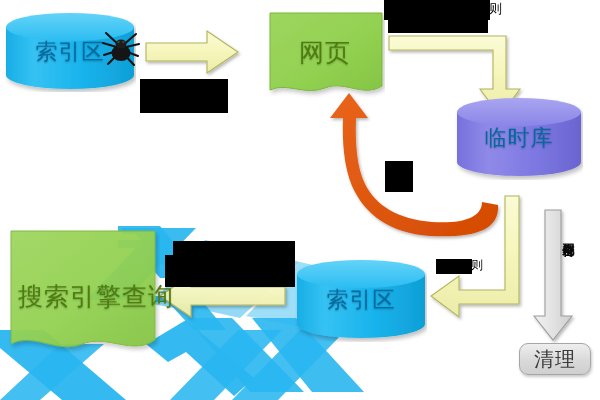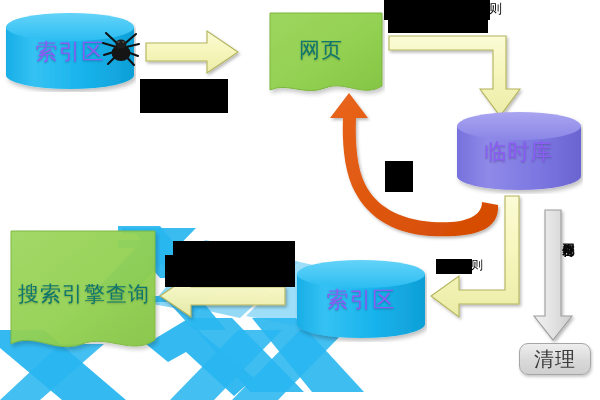--- a/index.html
+++ b/index.html
@@ -26,35 +26,35 @@
   
   .cylinder {
     position: absolute;
     display: flex;
     align-items: center;
     justify-content: center;
   }
   .cyl-svg { position: absolute; top: 0; left: 0; }
   .cyl-label {
     position: relative;
-    color: #8b5cf6;
+    color: #0369a1;
     font-size: 22px;
     letter-spacing: 1px;
     text-shadow: 0 1px 2px rgba(0,0,0,0.28);
     z-index: 2;
     white-space: nowrap;
   }
 
   
   .wave-shape { position: absolute; }
   .wave-svg { position: absolute; top: 0; left: 0; }
   .wave-label {
     position: absolute;
-    color: #0f766e;
-    font-size: 21px;
+    color: #4d7c0f;
+    font-size: 25px;
     letter-spacing: 1px;
     white-space: nowrap;
     text-shadow: 0 1px 2px rgba(0,0,0,0.25);
     z-index: 2;
   }
 
   
   .spider { position: absolute; z-index: 4; }
 
   
@@ -245,21 +245,21 @@
           </linearGradient>
           <filter id="waveShadow1" x="-20%" y="-20%" width="150%" height="160%">
             <feDropShadow dx="2" dy="3" stdDeviation="2" flood-color="#000" flood-opacity="0.22"></feDropShadow>
           </filter>
         </defs>
         <path d="M 3,3 L 115,3 L 115,76 C 96,88 78,70 58,78 C 38,86 20,72 3,80 Z" fill="url(#greenGrad1)" stroke="#7cb63f" stroke-width="1" filter="url(#waveShadow1)"></path>
       </svg>
       <span class="wave-label" style="left:32px; top:26px;">网页</span>
     </div>
 
-    <div class="cylinder" style="left:455px; top:110px; width:128px; height:84px;align-items:center;">
+    <div class="cylinder" style="left:455px; top:96px; width:128px; height:84px;align-items:center;">
       <svg class="cyl-svg" width="128" height="84" viewBox="0 0 128 84">
         <defs>
           <linearGradient id="purpleBody" x1="0" y1="0" x2="1" y2="0">
             <stop offset="0%" stop-color="#7671dc"></stop>
             <stop offset="25%" stop-color="#8f8ae8"></stop>
             <stop offset="65%" stop-color="#7c77e1"></stop>
             <stop offset="100%" stop-color="#6a64d0"></stop>
           </linearGradient>
           <linearGradient id="purpleTop" x1="0" y1="0" x2="0" y2="1">
             <stop offset="0%" stop-color="#a9a5f0"></stop>

